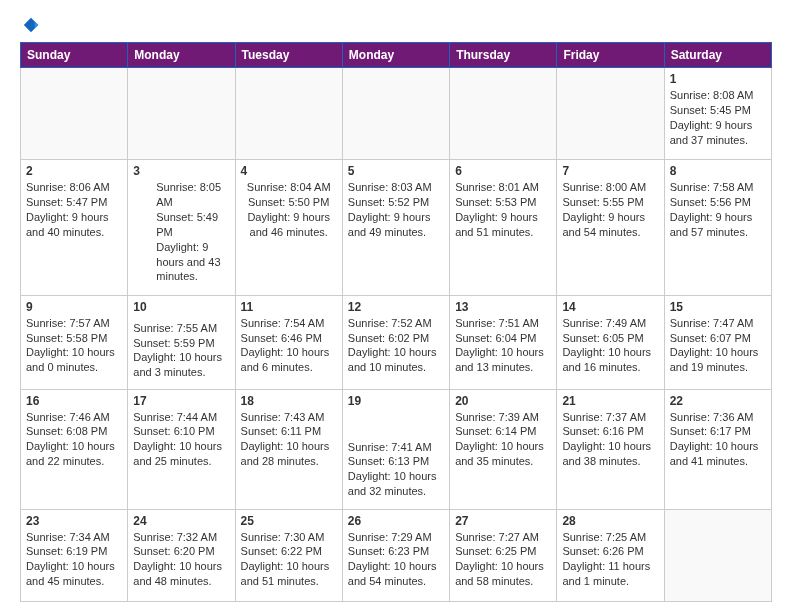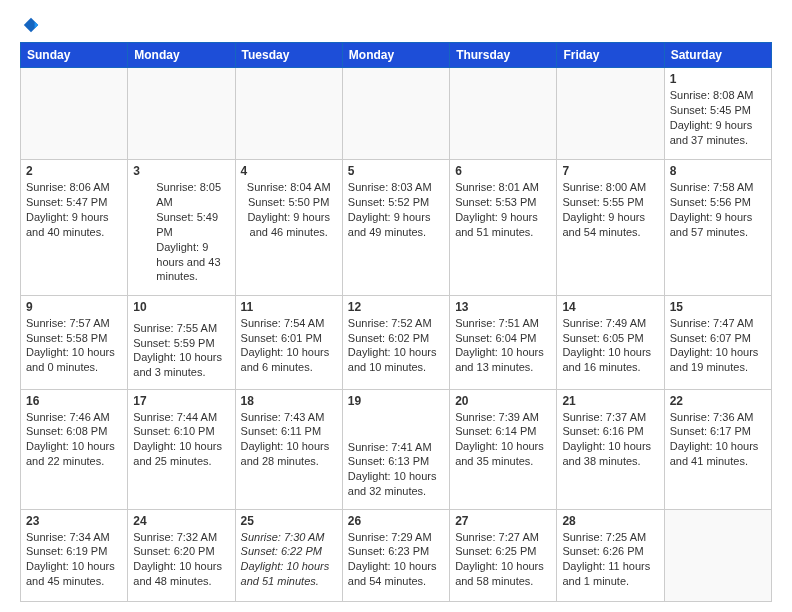--- a/index.html
+++ b/index.html
@@ -62,21 +62,21 @@
       color: #555;
     }
     .calendar {
       flex: 1;
       border: 1px solid #ccc;
       border-collapse: collapse;
       width: 100%;
       table-layout: fixed;
     }
     .calendar th {
-      background: #1d4ed8;
+      background: #701a75;
       color: #fff;
       font-size: 12px;
       font-weight: bold;
       padding: 5px 6px;
       text-align: left;
       border: 1px solid #1565c0;
     }
     .calendar td {
       border: 1px solid #ccc;
       vertical-align: top;
@@ -202,21 +202,21 @@
           </td>
           <td>
             <span class="day-num">10</span>
             <div class="day-info" style="white-space: pre-line; margin-top: 7px;">Sunrise: 7:55 AM
 Sunset: 5:59 PM
 Daylight: 10 hours and 3 minutes.</div>
           </td>
           <td>
             <span class="day-num">11</span>
             <div class="day-info" style="white-space: pre-line;">Sunrise: 7:54 AM
-Sunset: 6:01 PM
+Sunset: 6:46 PM
 Daylight: 10 hours and 6 minutes.</div>
           </td>
           <td>
             <span class="day-num">12</span>
             <div class="day-info" style="white-space: pre-line;">Sunrise: 7:52 AM
 Sunset: 6:02 PM
 Daylight: 10 hours and 10 minutes.</div>
           </td>
           <td>
             <span class="day-num">13</span>
@@ -289,21 +289,21 @@
 Daylight: 10 hours and 45 minutes.</div>
           </td>
           <td>
             <span class="day-num">24</span>
             <div class="day-info" style="white-space: pre-line;">Sunrise: 7:32 AM
 Sunset: 6:20 PM
 Daylight: 10 hours and 48 minutes.</div>
           </td>
           <td>
             <span class="day-num">25</span>
-            <div class="day-info" style="white-space: pre-line; font-style: italic;">Sunrise: 7:30 AM
+            <div class="day-info" style="white-space: pre-line;">Sunrise: 7:30 AM
 Sunset: 6:22 PM
 Daylight: 10 hours and 51 minutes.</div>
           </td>
           <td>
             <span class="day-num">26</span>
             <div class="day-info" style="white-space: pre-line;">Sunrise: 7:29 AM
 Sunset: 6:23 PM
 Daylight: 10 hours and 54 minutes.</div>
           </td>
           <td>

